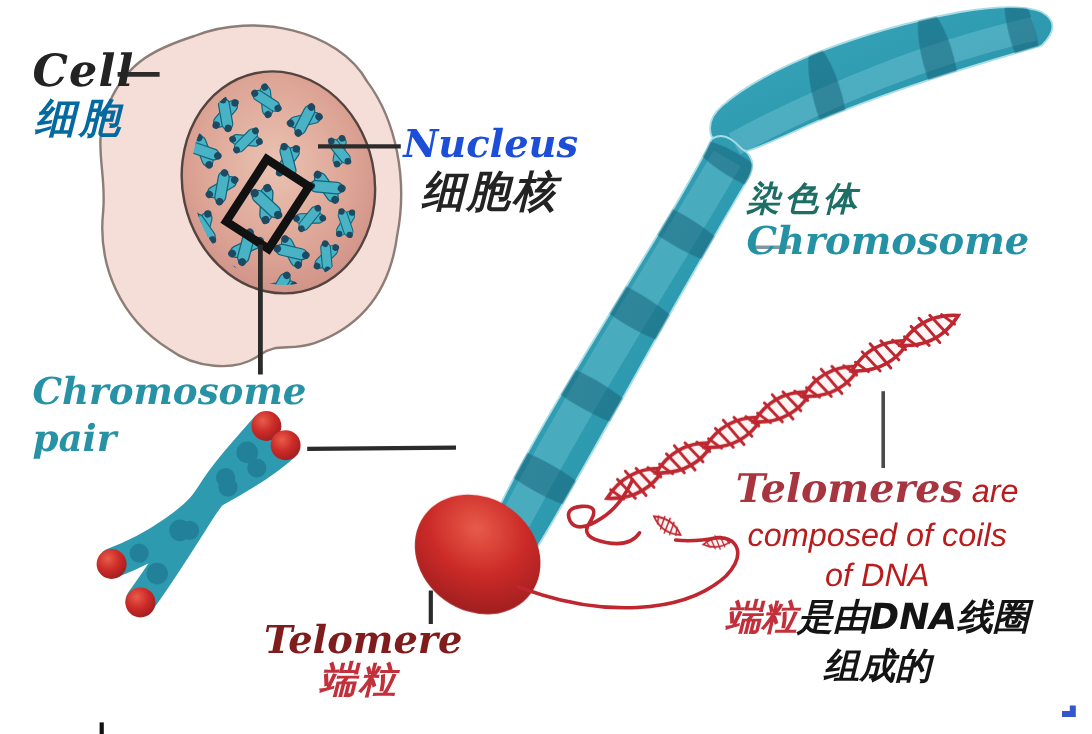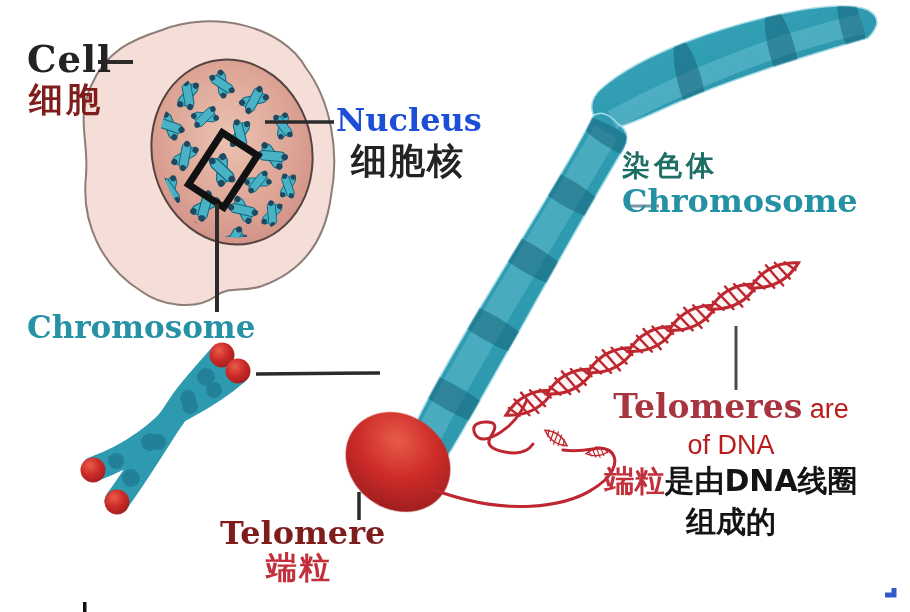--- a/index.html
+++ b/index.html
@@ -1,26 +1,26 @@
 <!DOCTYPE html>
 <html><head>
 <meta charset="utf-8">
 <style>
   html,body{margin:0;padding:0;background:#ffffff;}
   #stage{
     position:relative;width:910px;height:612px;background:#ffffff;
-    overflow:hidden;font-family:"Liberation Sans",sans-serif;
+    overflow:hidden;font-family:"Liberation Sans",sans-serif;font-style:italic;
   }
   #art{position:absolute;left:0;top:0;}
   .lbl{position:absolute;white-space:nowrap;line-height:1.08;}
   .serifb{font-family:"DejaVu Serif","Liberation Serif",serif;font-weight:700;}
   .sans{font-family:"Liberation Sans",sans-serif;font-weight:400;}
   .cjk{font-family:"DejaVu Sans","Liberation Sans",sans-serif;font-weight:700;}
   .cell-en{left:27px;top:40px;font-size:37px;color:#232323;letter-spacing:1px;}
-  .cell-zh{left:29px;top:81px;font-size:34px;color:#7f1d1d;letter-spacing:3px;}
+  .cell-zh{left:29px;top:81px;font-size:34px;color:#0369a1;letter-spacing:3px;}
   .nucleus-en{left:336px;top:103px;font-size:32px;color:#1d4ed8;}
   .nucleus-zh{left:351px;top:142px;font-size:36px;color:#232323;letter-spacing:2px;}
   .chromo-block{left:622px;top:151px;width:258px;text-align:left;}
   .chromo-zh{font-size:28px;color:#1d6f66;letter-spacing:4px;}
   .chromo-en{font-size:32px;color:#2591a4;margin-top:3px;}
   .pair-label{left:27px;top:308px;font-size:31px;color:#2792a5;line-height:39px;}
   .telomere-en{left:220px;top:516px;font-size:32px;color:#7f1d1d;}
   .telomere-zh{left:266px;top:551px;font-size:31px;color:#c2303c;letter-spacing:2px;}
   .note-block{left:596px;top:390px;width:270px;text-align:center;line-height:33px;}
   .note-en-red{font-family:"DejaVu Serif","Liberation Serif",serif;font-weight:700;font-size:33px;color:#a8343f;}
@@ -188,29 +188,31 @@
   <div class="lbl serifb nucleus-en">Nucleus</div>
   <div class="lbl cjk nucleus-zh">细胞核</div>
 
   <div class="lbl chromo-block">
     <div class="cjk chromo-zh">染色体</div>
     <div class="serifb chromo-en">Chromosome</div>
   </div>
 
   <div class="lbl serifb pair-label">
     <div>Chromosome</div>
+    <div>pair</div>
   </div>
 
   <div class="lbl serifb telomere-en">Telomere</div>
   <div class="lbl cjk telomere-zh">端粒</div>
 
   <div class="lbl note-block sans">
     <div class="note-line">
       <span class="note-en-red">Telomeres</span><span class="note-en-gray sans"> are</span>
     </div>
+    <div class="note-line note-en-gray sans">composed of coils</div>
     <div class="note-line note-en-gray sans">of DNA</div>
     <div class="note-line" style="line-height:37px;">
       <span class="cjk note-zh-red">端粒</span><span class="cjk note-zh-dark">是由DNA线圈</span>
     </div>
     <div class="note-line cjk note-zh-dark" style="line-height:36px;">组成的</div>
   </div>
 
 </div>
 
 </body></html>

